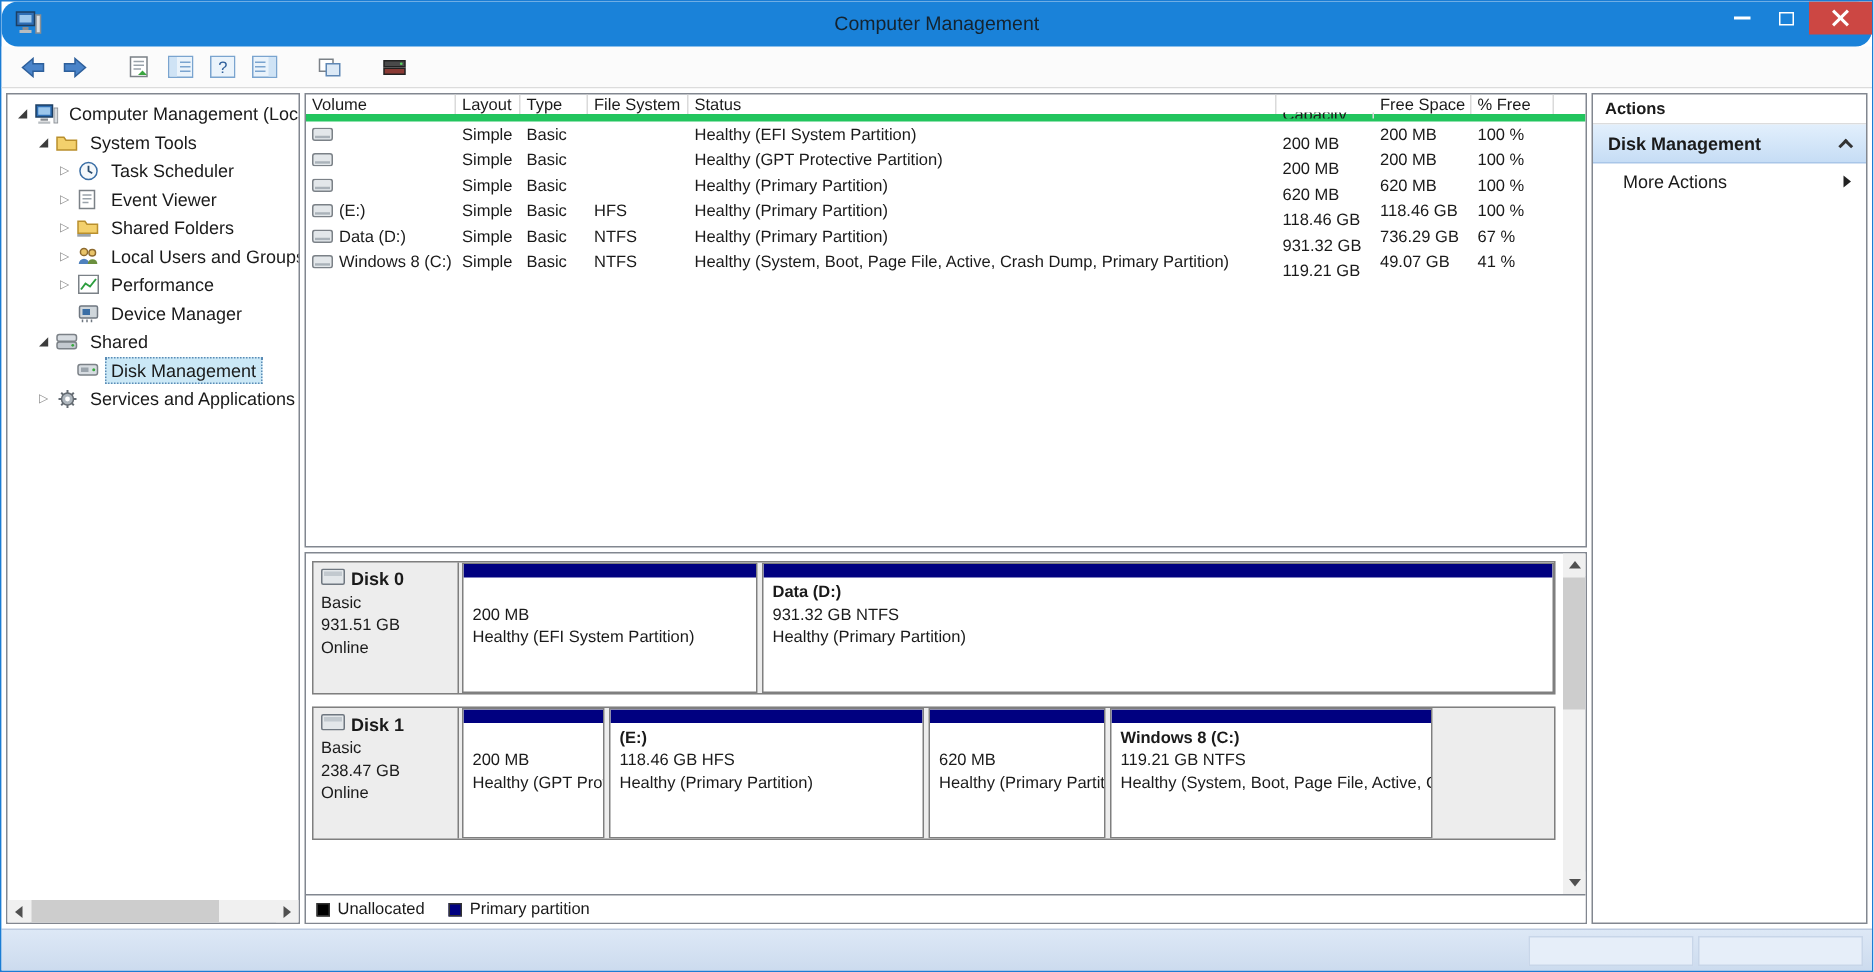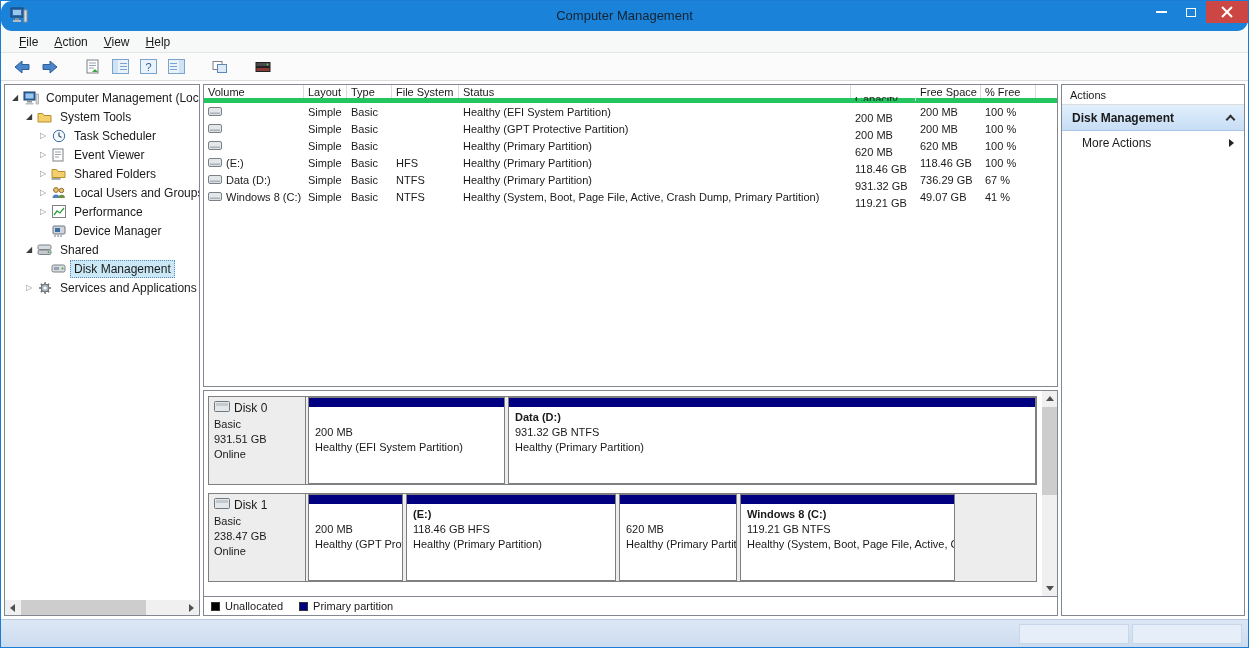--- a/index.html
+++ b/index.html
@@ -63,36 +63,36 @@
   .vol-ic { flex:0 0 auto; display:flex; }
 
   
   .disk-box { flex:1; border:1px solid #828790; background:#fff; display:flex; flex-direction:column; min-height:0; }
   .disk-scroll { flex:1; position:relative; padding:5px 20px 0 4px; overflow:hidden; }
   .vscroll { position:absolute; top:0; right:0; bottom:0; width:15px; background:#f0f0f0; display:flex; flex-direction:column; align-items:center; }
   .vthumb { width:15px; height:88px; background:#cdcdcd; margin-top:1px; }
   .vspacer { flex:1; }
   .disk-row { display:flex; height:89px; border:1px solid #7f7f7f; background:#ededed; margin-bottom:8px; }
   .disk-info { width:97px; border-right:1px solid #7f7f7f; padding:4px 5px; font-size:11px; line-height:15px; color:#1a1a1a; }
-  .disk-title { font-weight:normal; font-size:12px; display:flex; align-items:center; gap:4px; margin-bottom:1px; }
+  .disk-title { font-weight:bold; font-size:12px; display:flex; align-items:center; gap:4px; margin-bottom:1px; }
   .parts { flex:1; display:flex; gap:3px; padding-left:2px; min-width:0; }
   .part { border:1px solid #7f7f7f; background:#fff; display:flex; flex-direction:column; height:100%; overflow:hidden; flex:0 0 auto; }
   .part.fill { flex:1 1 auto; }
   .pbar { height:9px; background:#000080; flex:0 0 auto; }
   .ptext { padding:3px 6px 0 6px; font-size:11px; line-height:15px; white-space:nowrap; overflow:hidden; color:#1a1a1a; }
   .pname { font-weight:bold; height:15px; }
 
   
   .legend { height:19px; border-top:1px solid #828790; display:flex; align-items:center; padding-left:7px; font-size:11px; color:#1a1a1a; background:#fff; }
   .lg-item { display:flex; align-items:center; gap:5px; margin-right:16px; }
   .lg-sq { width:9px; height:9px; border:1px solid #333; }
 
   
   .actions-panel { width:184px; border:1px solid #828790; background:#fff; font-size:12px; color:#1a1a1a; }
-  .actions-title { height:20px; display:flex; align-items:center; padding:0 8px; font-weight:normal; font-size:11px; border-bottom:1px solid #dcdcdc; }
+  .actions-title { height:20px; display:flex; align-items:center; padding:0 8px; font-weight:bold; font-size:11px; border-bottom:1px solid #dcdcdc; }
   .actions-header { height:26px; display:flex; align-items:center; padding:0 10px; background:linear-gradient(#e2effc,#c6ddf5); border-bottom:1px solid #a9c6e8; font-weight:bold; }
   .chevron-up { margin-left:auto; width:7px; height:7px; border-left:2px solid #333; border-top:2px solid #333; transform:rotate(45deg); margin-top:3px; }
   .actions-more { height:24px; display:flex; align-items:center; padding:0 10px 0 20px; }
   .more-arrow { margin-left:auto; width:0; height:0; border-top:4px solid transparent; border-bottom:4px solid transparent; border-left:5px solid #222; }
 
   
   .statusbar { height:28px; background:linear-gradient(#dde8f6,#ccdbee); border-top:1px solid #bccadf; display:flex; align-items:center; justify-content:flex-end; gap:3px; padding-right:6px; flex:0 0 auto; }
   .status-pane { width:110px; height:20px; background:#e6eef9; border:1px solid #c8d6e9; }
 </style>
 </head>
@@ -117,26 +117,20 @@
         </span>
       <span class="cap-btn">
           <span class="glyph-max"></span>
         </span>
       <span class="cap-btn cap-close" style="background: rgb(204, 71, 67);">
           <span class="glyph-x"></span>
         </span>
     </span>
   </div>
 
-  <div class="menubar">
-    <span class="menu-item">File</span>
-    <span class="menu-item">Action</span>
-    <span class="menu-item">View</span>
-    <span class="menu-item">Help</span>
-  </div>
 
   <div class="toolbar">
     <span class="tb-btn">
         <svg width="16" height="14">
           <path d="M8 1 L1 7 L8 13 V9.5 H15 V4.5 H8 Z" fill="#4a84c9" stroke="#2d5f9b"></path>
         </svg>
       </span>
     <span class="tb-btn">
         <svg width="16" height="14">
           <path d="M8 1 L15 7 L8 13 V9.5 H1 V4.5 H8 Z" fill="#4a84c9" stroke="#2d5f9b"></path>

